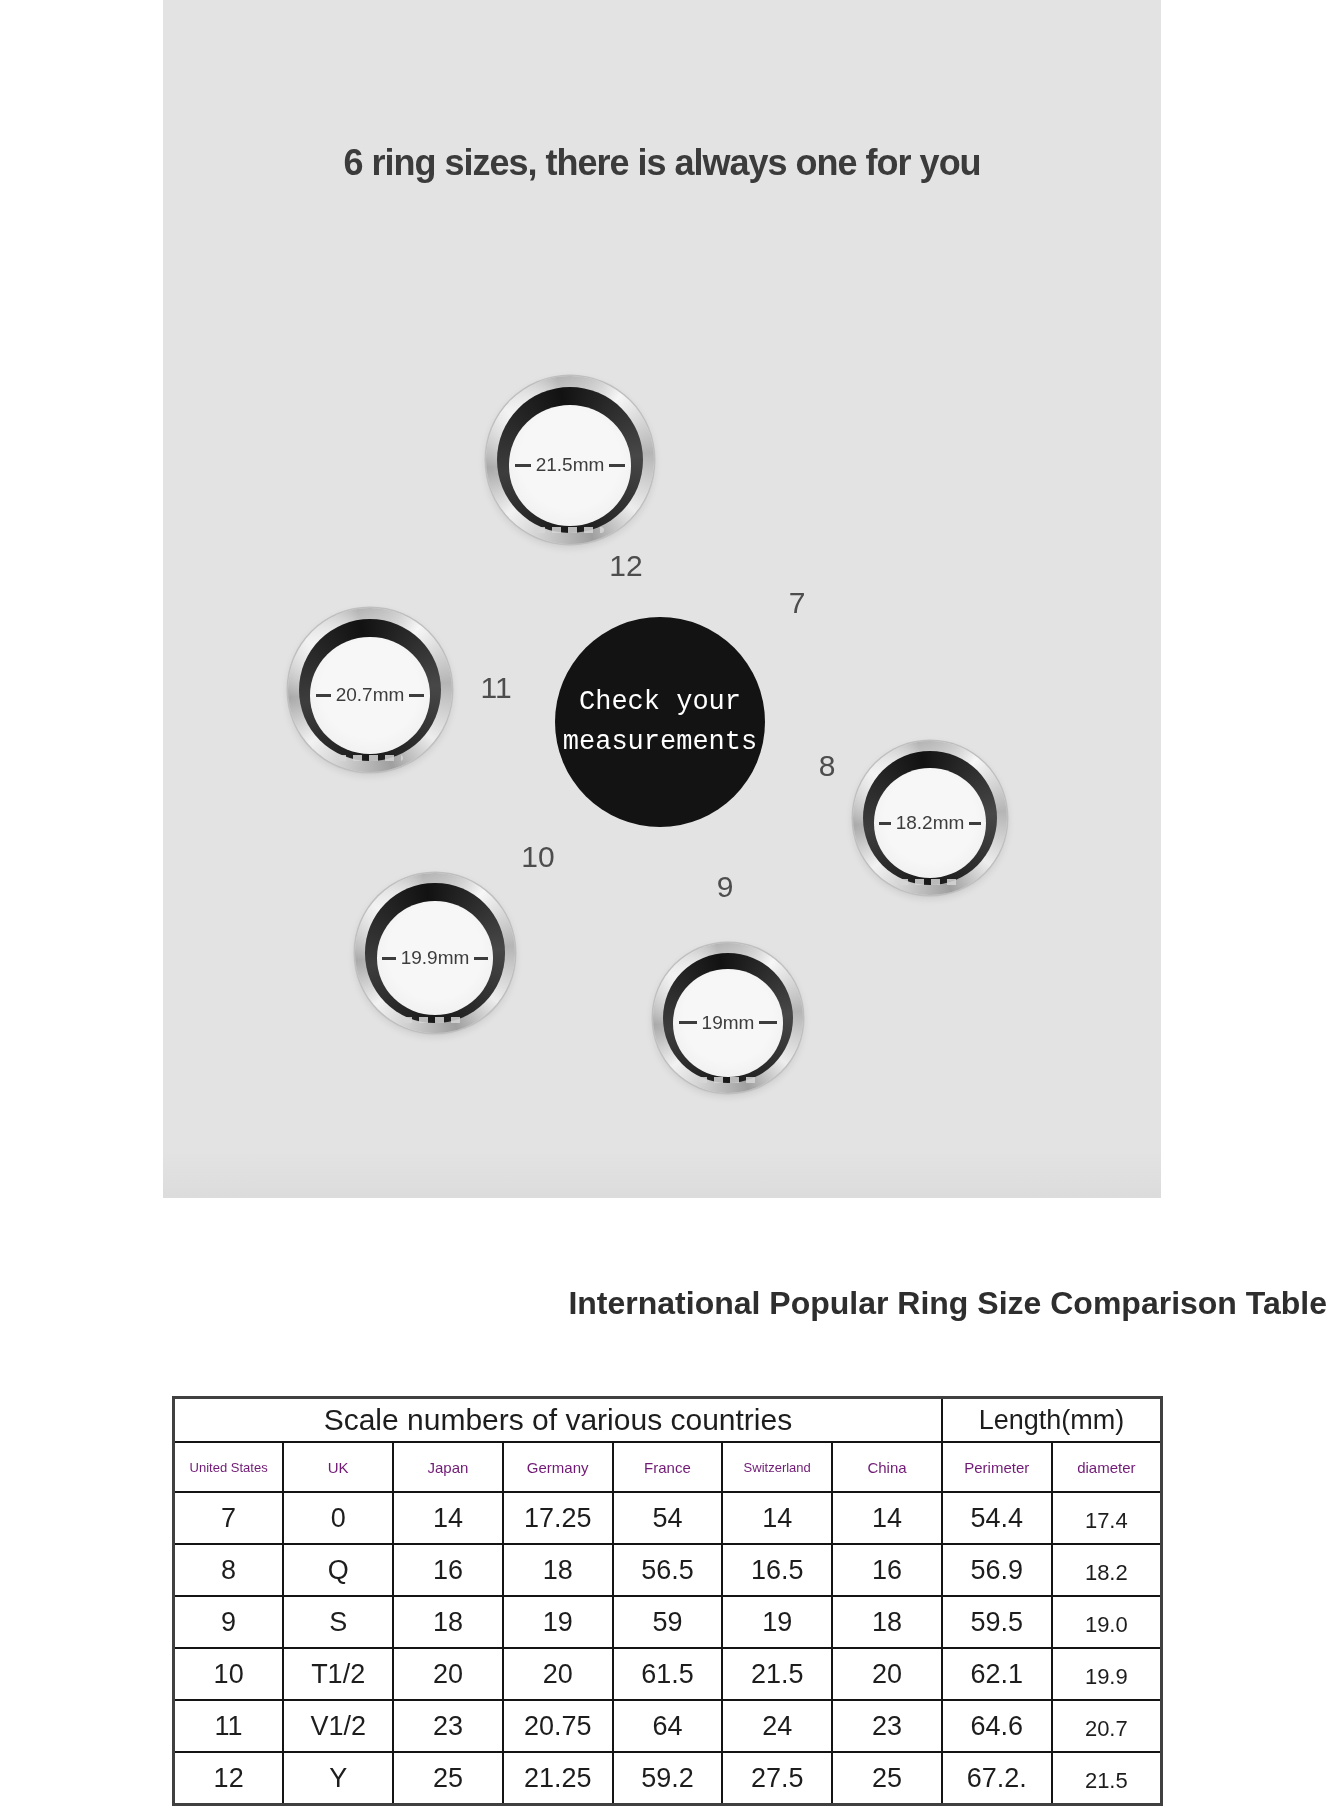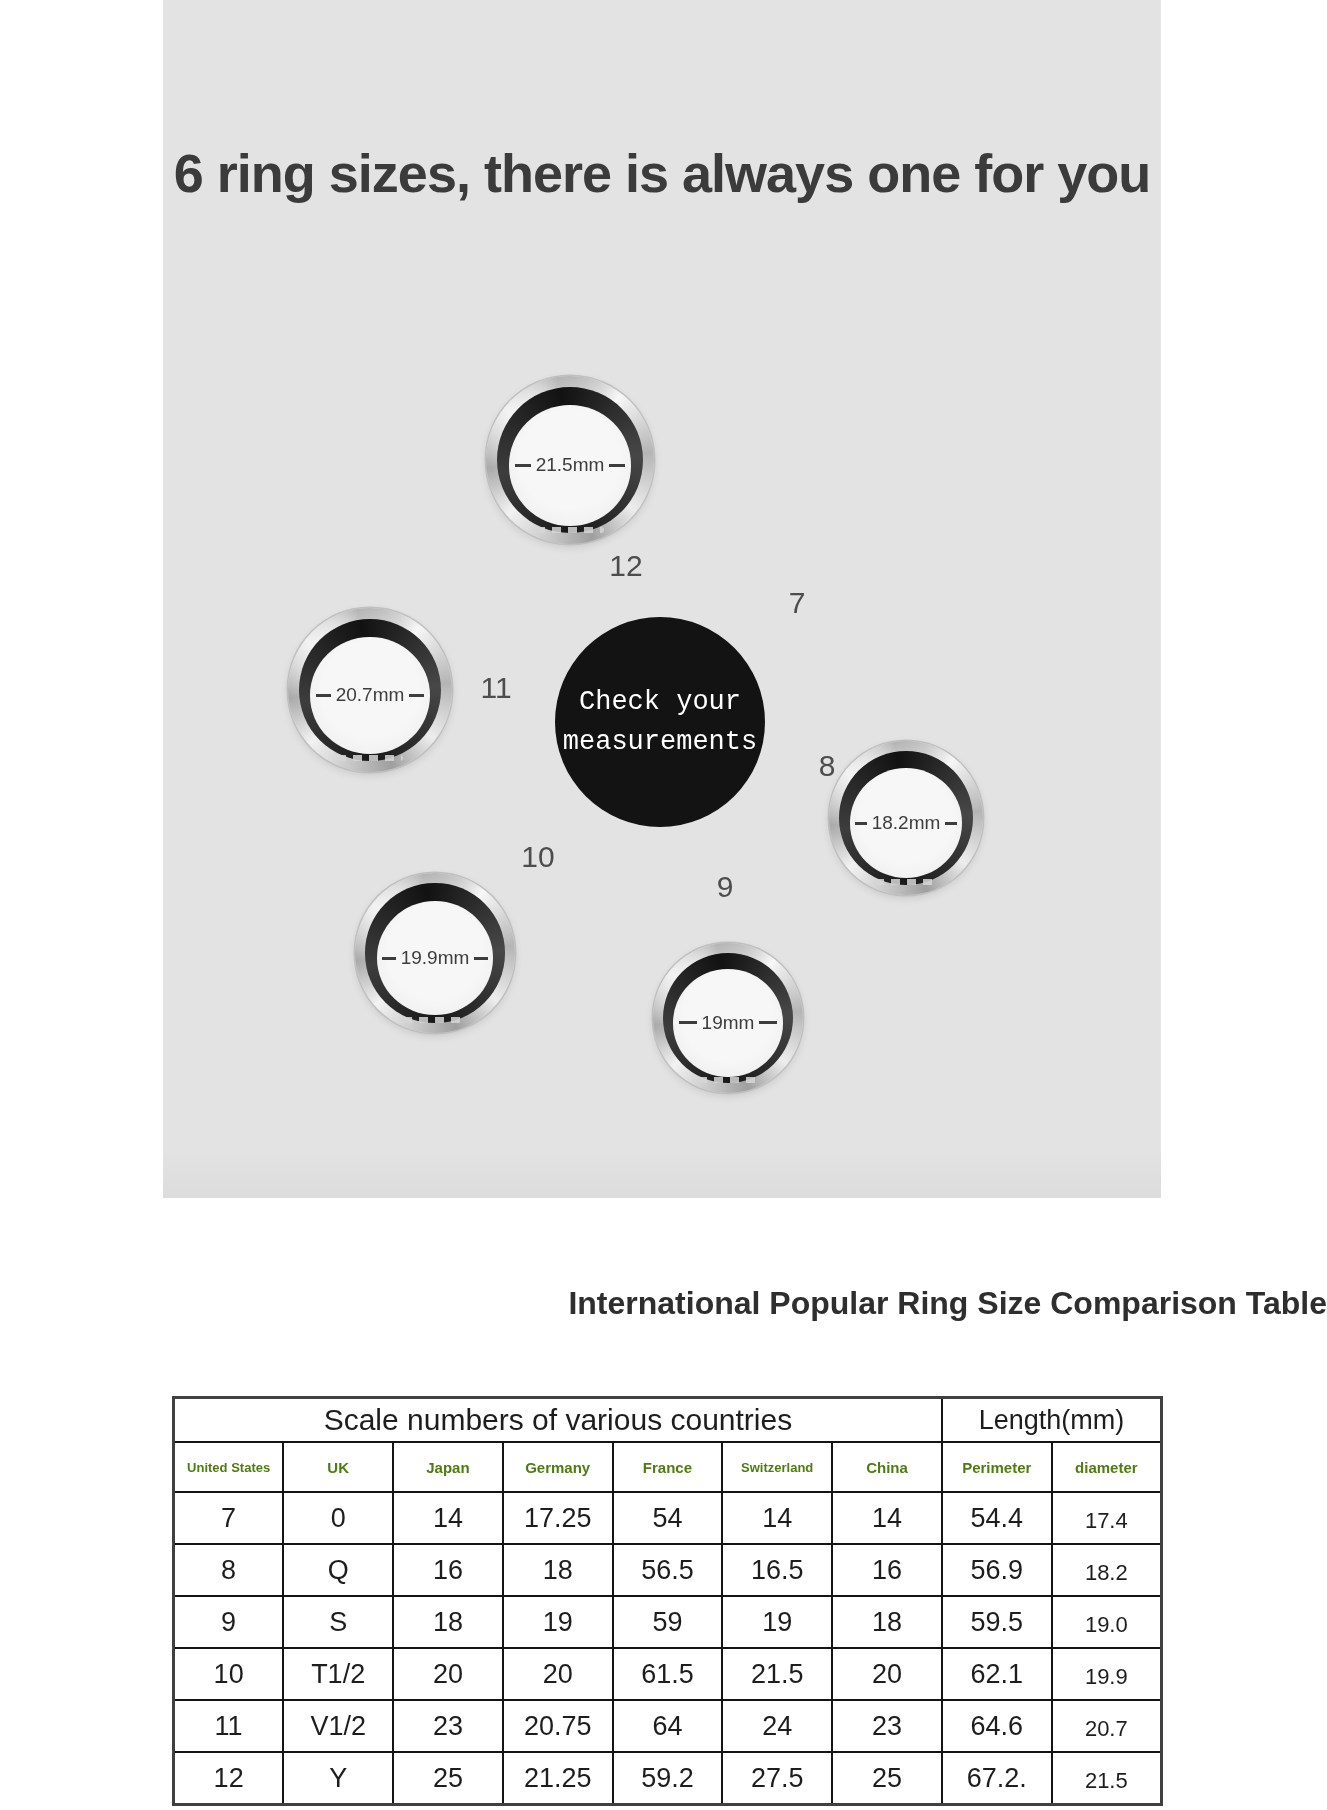--- a/index.html
+++ b/index.html
@@ -3,21 +3,21 @@
 <meta charset="utf-8">
 <style>
   html,body{margin:0;padding:0;background:#ffffff;}
   .page{position:relative;width:1327px;height:1810px;background:#ffffff;overflow:hidden;
         font-family:"Liberation Sans", sans-serif;}
 
   
   .hero-panel{position:absolute;left:163px;top:0;width:998px;height:1198px;
               background:linear-gradient(#e3e3e3 96%,#dcdcdc 100%);}
   .hero-title{position:absolute;left:0;top:142px;width:100%;margin:0;text-align:center;
-              font-size:54px;font-weight:700;color:#3b3b3b;letter-spacing:-1px;}
+              font-size:36px;font-weight:700;color:#3b3b3b;letter-spacing:-1px;}
 
   
   .ring{position:absolute;border-radius:50%;
     background:
       radial-gradient(circle at 32% 26%, rgba(255,255,255,.95), rgba(255,255,255,0) 42%),
       conic-gradient(from 200deg,#cfcfcf,#f2f2f2 8%,#a9a9a9 18%,#e6e6e6 30%,#8e8e8e 42%,#f7f7f7 55%,#b5b5b5 68%,#ededed 80%,#9f9f9f 90%,#cfcfcf);
     box-shadow:0 0 0 1.5px #bfbfbf, 0 3px 9px rgba(0,0,0,.12);}
   .ring::before{content:"";position:absolute;inset:6.5%;border-radius:50%;
     background:conic-gradient(from 180deg,#191919,#3d3d3d 22%,#121212 48%,#474747 74%,#191919);}
   .ring::after{content:"";position:absolute;left:30%;right:30%;bottom:6.5%;height:6px;border-radius:3px;
@@ -38,21 +38,21 @@
   
   .cmp-heading{position:absolute;left:0;top:1285px;width:100%;margin:0;text-align:right;
                font-size:32px;font-weight:700;color:#2e2e2e;}
   table.cmp{position:absolute;left:172px;top:1396px;width:991px;border-collapse:collapse;
             table-layout:fixed;background:#ffffff;}
   table.cmp th,table.cmp td{border:2px solid #141414;text-align:center;vertical-align:middle;
             color:#1d1d1d;padding:0;overflow:hidden;white-space:nowrap;}
   table.cmp{border:3px solid #404040;}
   tr.group-row th{height:42px;font-weight:400;font-size:30px;}
   tr.group-row th.len{font-size:27px;}
-  tr.col-row th{height:48px;font-weight:700;font-size:15px;color:#4d7c0f;}
+  tr.col-row th{height:48px;font-weight:400;font-size:15px;color:#701a75;}
   tr.col-row th.narrow{font-size:13px;}
   tr.data-row td{height:45px;font-size:27px;}
   tr.data-row td.diam{font-size:22px;padding-top:5px;}
 </style>
 </head>
 <body>
 
 <div class="page">
 
   <section class="hero-panel">
@@ -75,21 +75,21 @@
       <div class="bore">
         <div class="measure">
           <span class="rule"></span>
           <span class="val">20.7mm</span>
           <span class="rule"></span>
         </div>
       </div>
     </div>
     <span class="size-num" style="left:333px;top:688px;">11</span>
 
-    <div class="ring" style="left:666px;top:741px;width:154px;height:154px;">
+    <div class="ring" style="left:690px;top:741px;width:154px;height:154px;">
       <div class="bore">
         <div class="measure">
           <span class="rule"></span>
           <span class="val">18.2mm</span>
           <span class="rule"></span>
         </div>
       </div>
     </div>
     <span class="size-num" style="left:664px;top:766px;">8</span>
 

